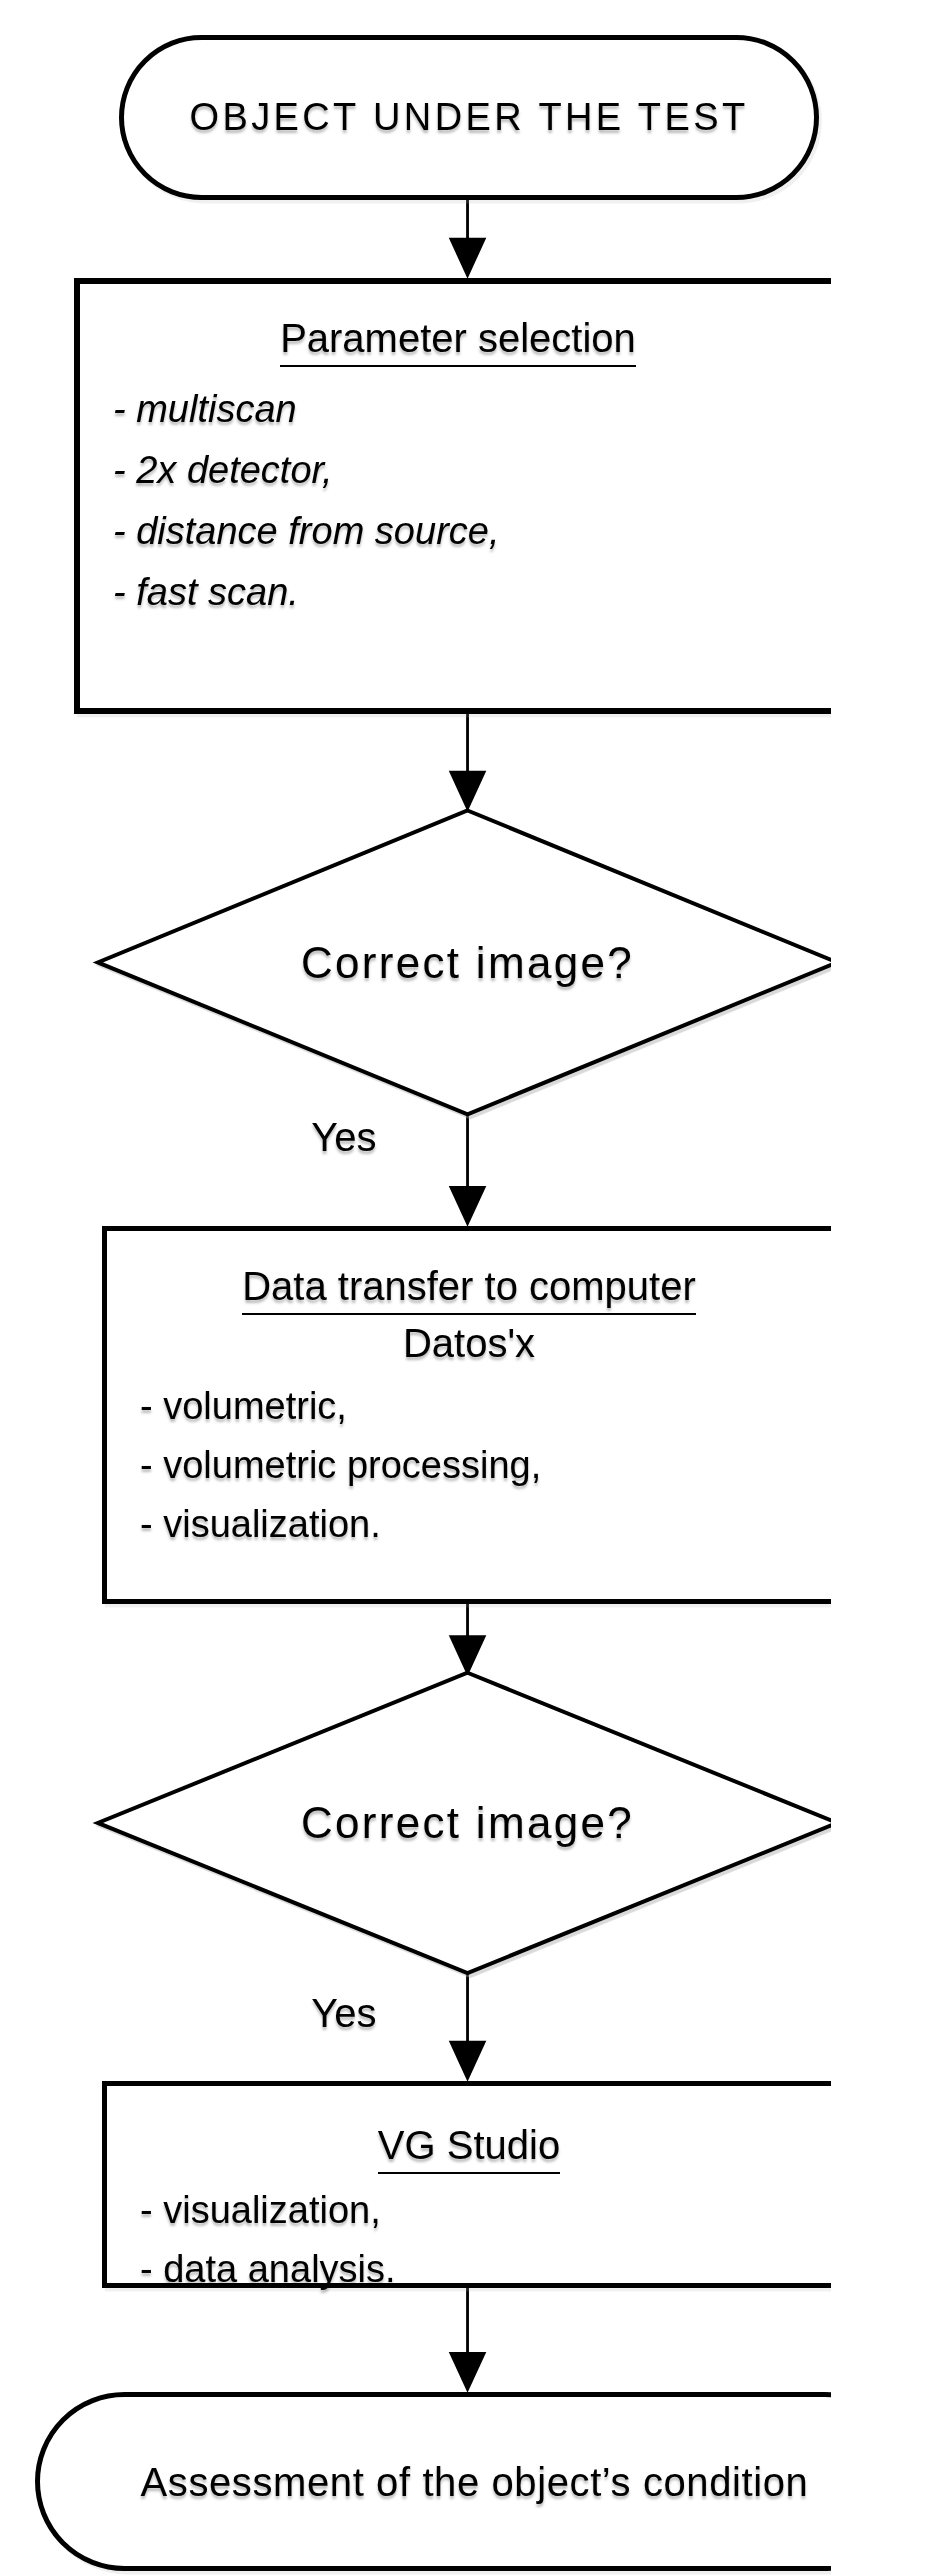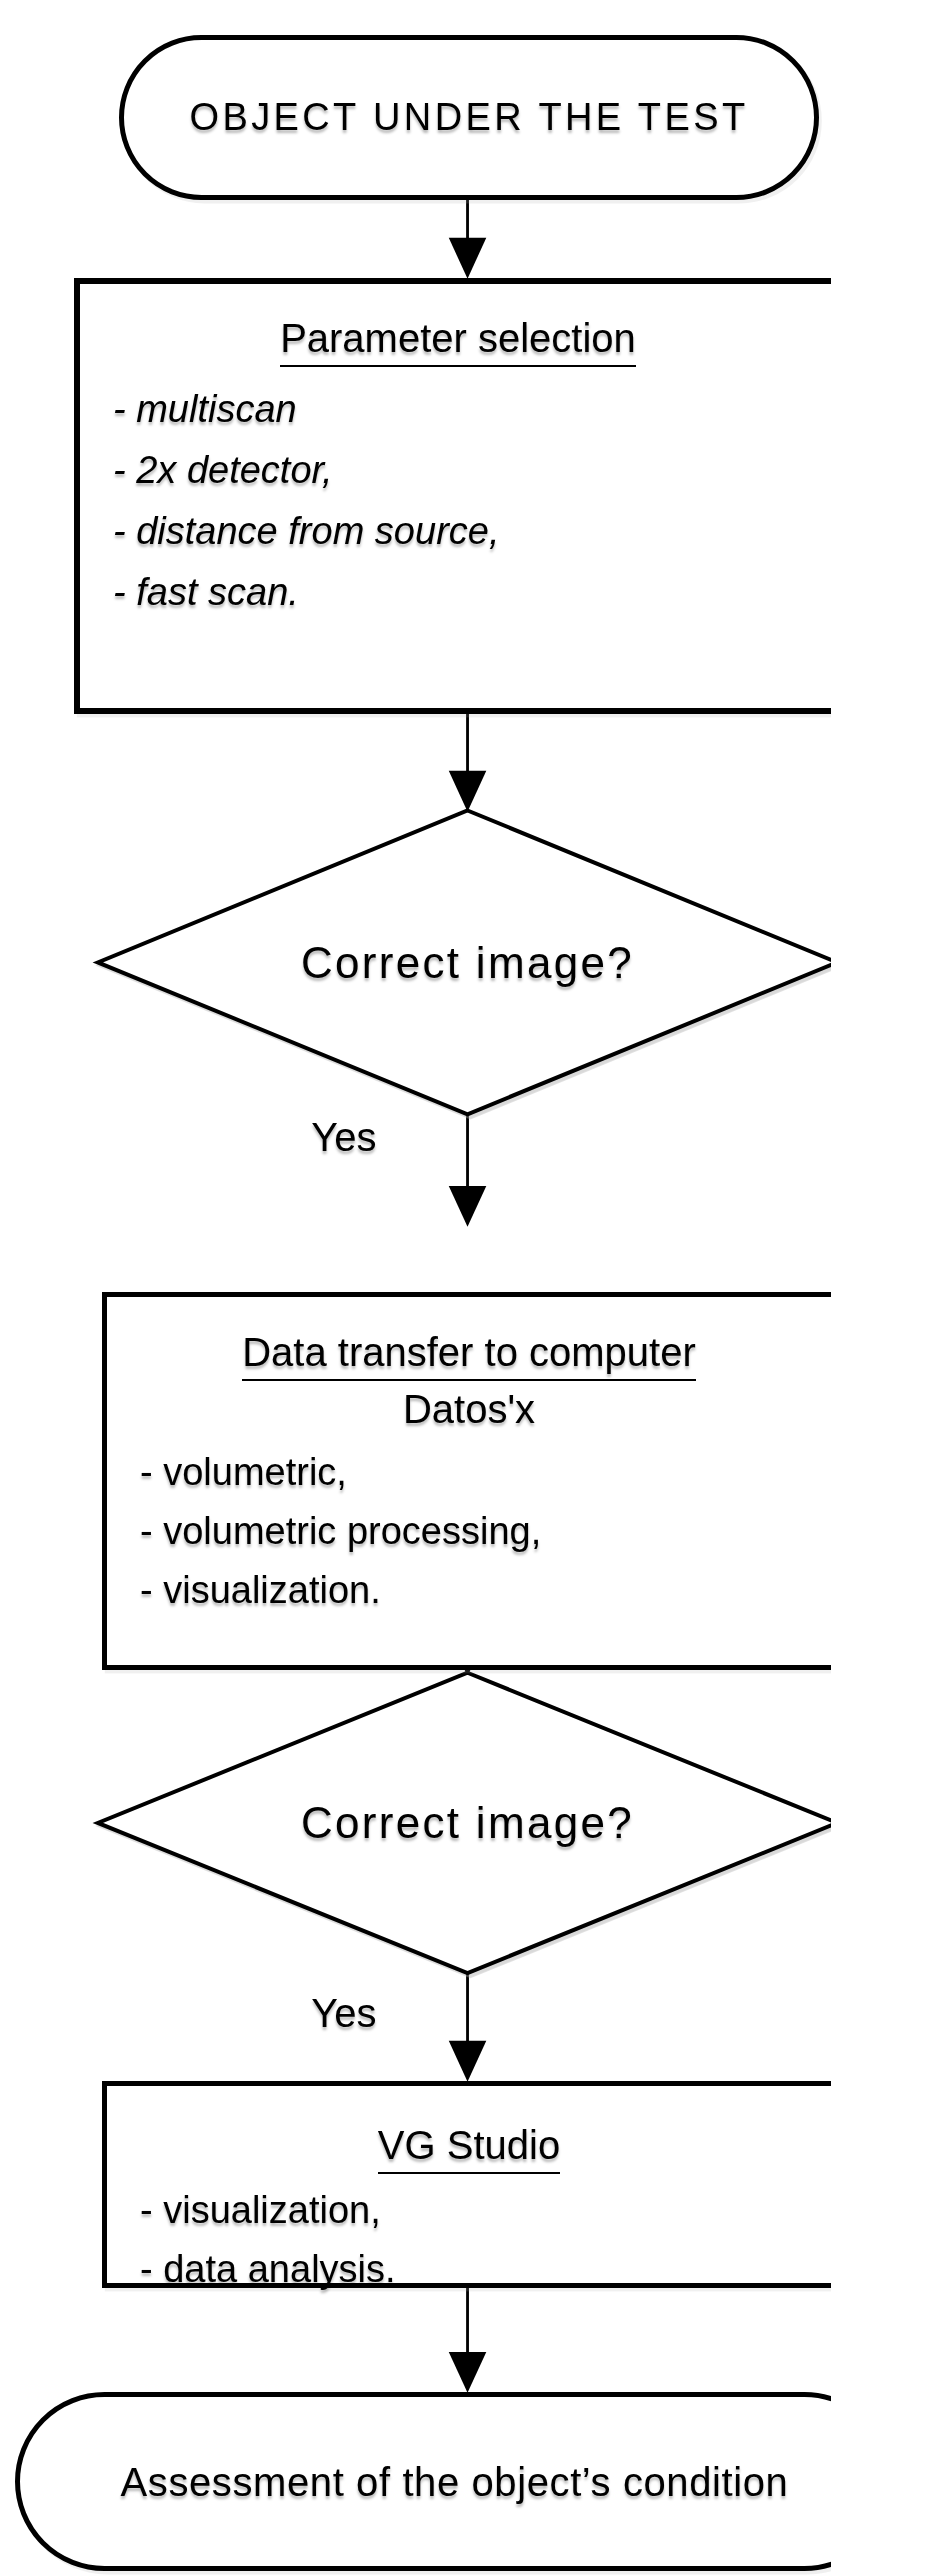--- a/index.html
+++ b/index.html
@@ -82,21 +82,21 @@
         <div>- distance from source,</div>
         <div>- fast scan.</div>
       </div>
     </div>
   </div>
 
   <div class="diamond-label txt" style="left:183px;top:934px;width:569px;height:57px;">Correct image?</div>
   <div class="label txt" style="left:819px;top:860px;width:114px;height:55px;">No</div>
   <div class="label txt" style="left:287px;top:1110px;width:114px;height:55px;">Yes</div>
 
-  <div class="shape box box2" style="left:102px;top:1292px;width:734px;height:378px;">
+  <div class="shape box box2" style="left:102px;top:1226px;width:734px;height:378px;">
     <div class="box-inner" style="padding-top:31px;">
       <div class="box-title txt"><span class="u">Data transfer to computer</span></div>
       <div class="box-subtitle txt">Datos'x</div>
       <div class="box-items tight txt" style="padding-left:33px;margin-top:5.7px;">
         <div>- volumetric,</div>
         <div>- volumetric processing,</div>
         <div>- visualization.</div>
       </div>
     </div>
   </div>
@@ -108,18 +108,18 @@
   <div class="shape box box2" style="left:102px;top:2081px;width:734px;height:207px;">
     <div class="box-inner" style="padding-top:35px;">
       <div class="box-title txt"><span class="u">VG Studio</span></div>
       <div class="box-items tight txt" style="padding-left:33px;margin-top:6.8px;">
         <div>- visualization,</div>
         <div>- data analysis.</div>
       </div>
     </div>
   </div>
 
-  <div class="shape stadium" style="left:15px;top:2392px;width:879px;height:179px;border-width:5.7px;border-radius:90px;">
+  <div class="shape stadium" style="left:35px;top:2392px;width:879px;height:179px;border-width:5.7px;border-radius:90px;">
     <span class="txt terminator-text-end">Assessment of the object’s condition</span>
   </div>
 
 </div>
 
 
 </body></html>

